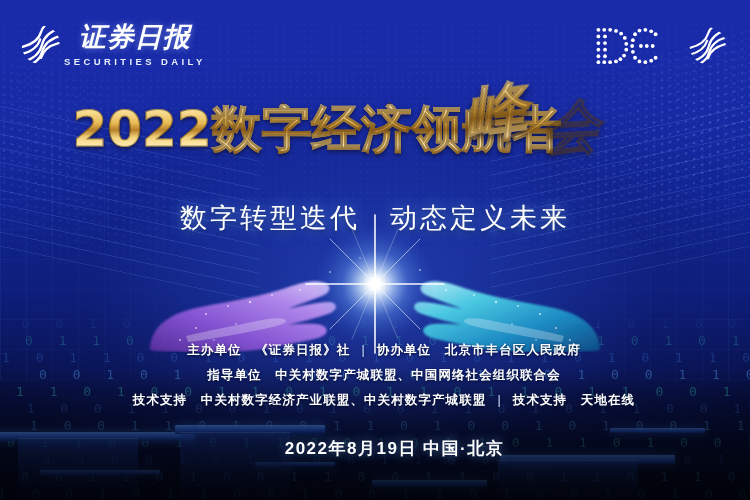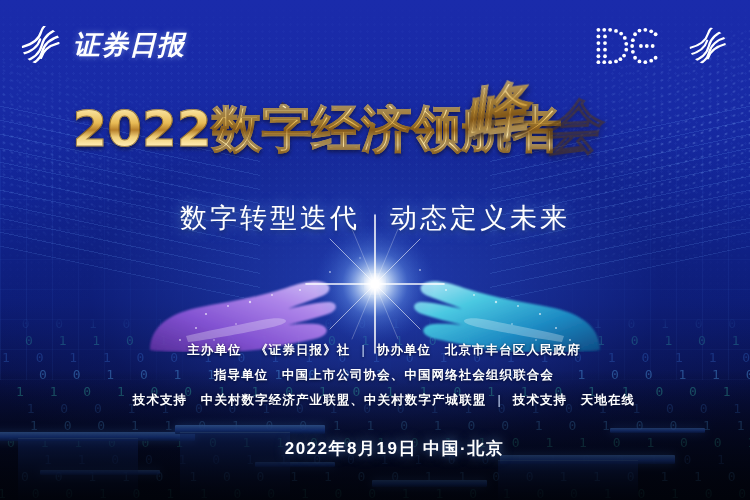--- a/index.html
+++ b/index.html
@@ -87,21 +87,21 @@
   .block{
     position:absolute;background:linear-gradient(180deg, rgba(30,70,180,.55), rgba(8,20,70,.2));
     border-top:1px solid rgba(110,170,255,.45);
   }
   .bottom-fade{
     position:absolute;left:0;bottom:0;width:100%;height:130px;
     background:linear-gradient(180deg, rgba(2,6,22,0) 0%, rgba(2,5,18,.55) 45%, rgba(1,3,10,.9) 100%);
   }
 
   
-  .logo-left{position:absolute;left:18px;top:22px;display:flex;align-items:center;gap:9px;}
+  .logo-left{position:absolute;left:18px;top:22px;display:flex;align-items:center;}
   .swirl{width:46px;height:46px;flex:0 0 auto;}
   .sd-text{display:flex;flex-direction:column;align-items:center;}
   .sd-cn{
     font-family:"Liberation Serif","DejaVu Serif",serif;
     font-size:27px;color:#fff;font-weight:700;letter-spacing:1px;
     font-style:italic;line-height:1;text-shadow:0 0 6px rgba(180,210,255,.5);
   }
   .sd-en{
     font-size:9.5px;color:#e6eeff;letter-spacing:3.4px;margin-top:5px;font-weight:600;
   }
@@ -203,20 +203,21 @@
         <path d="M92 14C70 20 56 34 52 50c-4 16-18 30-40 36"></path>
         <path d="M92 30C70 36 56 50 52 66c-4 16-18 26-40 32"></path>
         <path d="M88 46C66 52 54 64 50 78"></path>
         <path d="M10 54C32 48 46 36 50 22c4-14 16-22 34-26"></path>
         <path d="M8 70C30 64 44 52 48 38"></path>
       </g>
       <circle cx="50" cy="50" r="42" fill="none" stroke="#ffffff" stroke-width="0"></circle>
     </svg>
     <div class="sd-text">
       <div class="sd-cn">证券日报</div>
+      <div class="sd-en">SECURITIES DAILY</div>
     </div>
   </div>
 
   <div class="logo-right">
     <svg class="dcs-dots" viewBox="0 0 120 60" width="92" height="46">
       <g fill="#ffffff">
 
         <g>
           <circle cx="6" cy="8" r="2.6"></circle>
             <circle cx="14" cy="8" r="2.6"></circle>
@@ -360,19 +361,19 @@
         <line x1="52" y1="20" x2="98" y2="130" stroke-width="0.6" opacity=".45"></line>
         <line x1="98" y1="20" x2="52" y2="130" stroke-width="0.6" opacity=".45"></line>
       </g>
       <circle cx="75" cy="75" r="9" fill="#ffffff" filter="url(#softer)"></circle>
       <circle cx="75" cy="75" r="4.5" fill="#ffffff"></circle>
     </svg>
   </div>
 
   <div class="credits">
     <div class="credit-line" id="credit-0"><span>主办单位　</span><span>《证券日报》社</span><span class="sep">|</span><span>协办单位　</span><span>北京市丰台区人民政府</span></div>
-    <div class="credit-line" id="credit-1"><span>指导单位　</span><span>中国上市公司协会、中国网络社会组织联合会</span></div>
+    <div class="credit-line" id="credit-1"><span>指导单位　</span><span>中关村数字产城联盟、中国网络社会组织联合会</span></div>
     <div class="credit-line" id="credit-2"><span>技术支持　</span><span>中关村数字经济产业联盟、中关村数字产城联盟</span><span class="sep">|</span><span>技术支持　</span><span>天地在线</span></div>
   </div>
 
   <div class="datebar">2022年8月19日  中国·北京</div>
 
 </div>
 
 </body></html>

